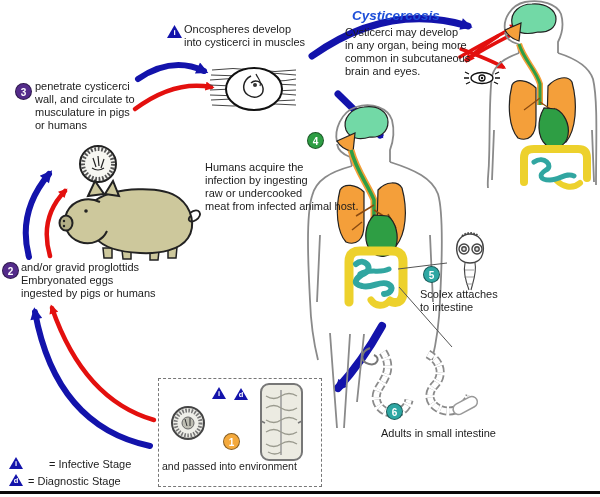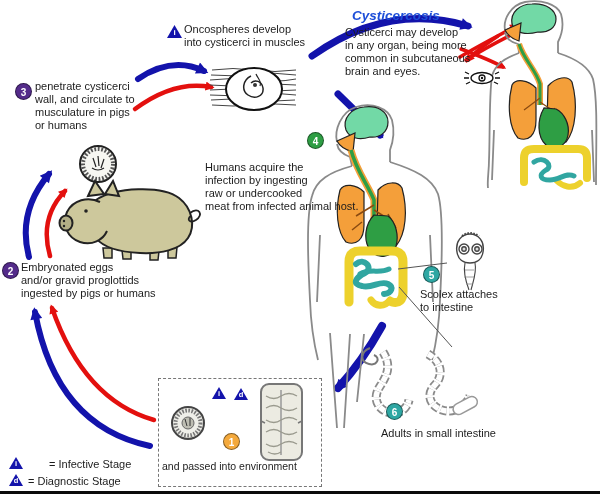--- a/index.html
+++ b/index.html
@@ -224,22 +224,22 @@
   <div class="lbl" style="left:205px;top:121px;margin-top:40px;">
     <span>Humans acquire the</span>
       <span>infection by ingesting</span>
     <span>raw or undercooked</span>
       <span>meat from infected animal host.</span>
   </div>
   <div class="num c-green" style="left:307px;top:132px;">4</div>
 
   <div class="num c-purple" style="left:2px;top:262px;">2</div>
   <div class="lbl" style="left:21px;top:261px;">
-    <span>Embryonated eggs</span>
-      <span>and/or gravid proglottids</span>
+    <span>and/or gravid proglottids</span>
+      <span>Embryonated eggs</span>
     <span>ingested by pigs or humans</span>
   </div>
 
   <div class="num c-teal" style="left:423px;top:266px;">5</div>
   <div class="lbl" style="left:420px;top:288px;">
     <span>Scolex attaches</span>
       <span>to intestine</span>
   </div>
 
   <div class="num c-teal" style="left:386px;top:403px;">6</div>

